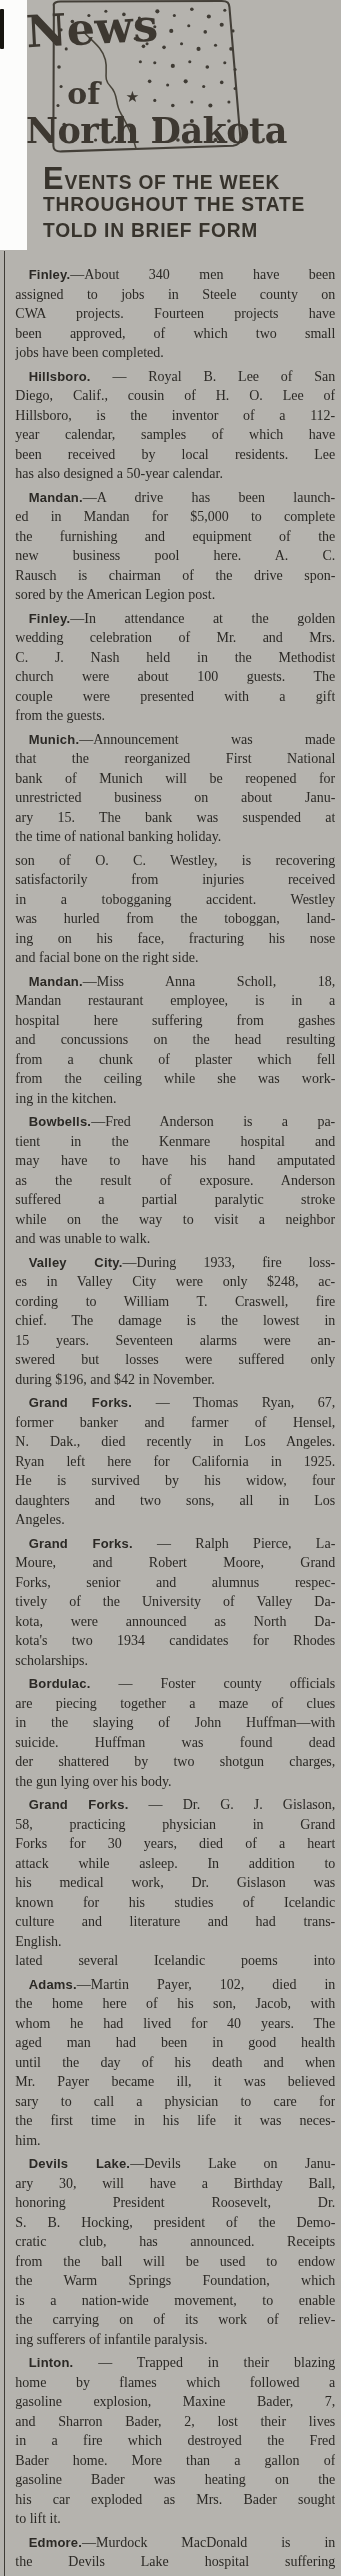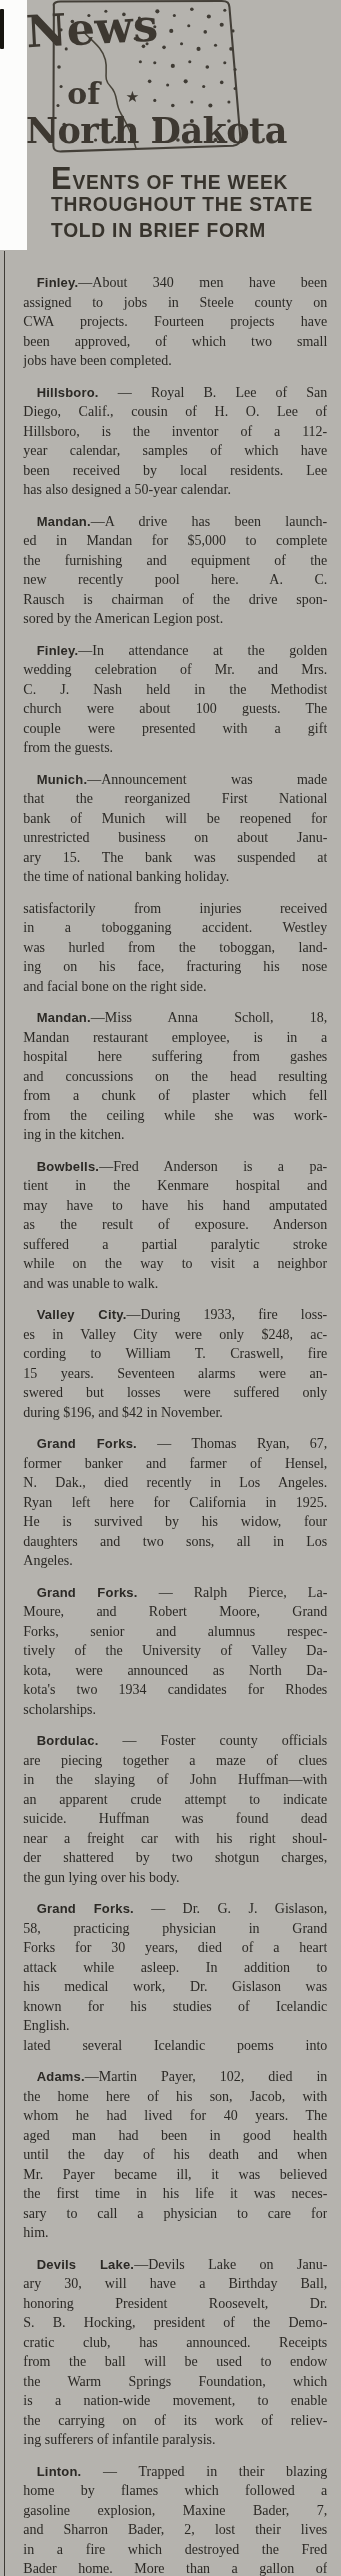--- a/index.html
+++ b/index.html
@@ -14,34 +14,34 @@
   .col-rule{position:absolute;left:3.6px;top:251px;width:1px;height:2820px;background:#3e3b36;}
 
   #masthead-svg{position:absolute;left:0;top:0;}
   .map-stroke{fill:none;stroke:#433f38;stroke-width:4;stroke-linejoin:round;}
   .river{fill:none;stroke:#474339;stroke-width:3;stroke-linecap:round;}
   .map-dot{fill:#3f3b34;}
   .headline-text{font-family:"DejaVu Serif",serif;font-weight:bold;fill:#3d3831;}
   .map-star{font-family:"DejaVu Sans",sans-serif;fill:#3d3831;}
 
   .subhead{
-    position:absolute;left:51px;top:165px;width:278px;
+    position:absolute;left:43px;top:165px;width:278px;
     font-family:"Liberation Sans","DejaVu Sans",sans-serif;font-weight:bold;color:#37332c;
   }
   .subhead .l{
     font-size:20px;letter-spacing:0.8px;line-height:26px;height:26px;
     white-space:nowrap;transform:scaleX(.96);transform-origin:left;
   }
   .subhead .bigE{font-size:32px;letter-spacing:1px;}
 
   #articles{
     position:absolute;left:11.3px;top:261px;width:328px;
     font-size:14px;line-height:19.5px;
   }
-  .article{margin:12px;}
+  .article{margin:4px;}
   .line{height:19.5px;text-align:justify;text-align-last:justify;overflow:hidden;}
   .line.last{text-align-last:left;}
   .line.first{text-indent:13.4px;}
   .dateline{
     font-family:"Liberation Sans","DejaVu Sans",sans-serif;
     font-weight:bold;font-size:13px;letter-spacing:0.2px;
   }
 </style>
 </head>
 <body>
@@ -144,41 +144,42 @@
         <div class="line">Diego, Calif., cousin of H. O. Lee of</div>
         <div class="line">Hillsboro, is the inventor of a 112-</div>
         <div class="line">year calendar, samples of which have</div>
         <div class="line">been received by local residents. Lee</div>
         <div class="line last">has also designed a 50-year calendar.</div>
       </div>
       <div class="article">
         <div class="line first"><span class="dateline">Mandan.</span>—A drive has been launch-</div>
         <div class="line">ed in Mandan for $5,000 to complete</div>
         <div class="line">the furnishing and equipment of the</div>
-        <div class="line">new recently pool here. A. C.</div>
+        <div class="line">new business pool here. A. C.</div>
         <div class="line">Rausch is chairman of the drive spon-</div>
         <div class="line last">sored by the American Legion post.</div>
       </div>
       <div class="article">
         <div class="line first"><span class="dateline">Finley.</span>—In attendance at the golden</div>
         <div class="line">wedding celebration of Mr. and Mrs.</div>
         <div class="line">C. J. Nash held in the Methodist</div>
         <div class="line">church were about 100 guests. The</div>
         <div class="line">couple were presented with a gift</div>
         <div class="line last">from the guests.</div>
       </div>
       <div class="article">
         <div class="line first"><span class="dateline">Munich.</span>—Announcement was made</div>
         <div class="line">that the reorganized First National</div>
         <div class="line">bank of Munich will be reopened for</div>
         <div class="line">unrestricted business on about Janu-</div>
         <div class="line">ary 15. The bank was suspended at</div>
         <div class="line last">the time of national banking holiday.</div>
       </div>
       <div class="article">
+        <div class="line">son of O. C. Westley, is recovering</div>
         <div class="line">satisfactorily from injuries received</div>
         <div class="line">in a tobogganing accident. Westley</div>
         <div class="line">was hurled from the toboggan, land-</div>
         <div class="line">ing on his face, fracturing his nose</div>
         <div class="line last">and facial bone on the right side.</div>
       </div>
       <div class="article">
         <div class="line first"><span class="dateline">Mandan.</span>—Miss Anna Scholl, 18,</div>
         <div class="line">Mandan restaurant employee, is in a</div>
         <div class="line">hospital here suffering from gashes</div>
@@ -193,20 +194,21 @@
         <div class="line">may have to have his hand amputated</div>
         <div class="line">as the result of exposure. Anderson</div>
         <div class="line">suffered a partial paralytic stroke</div>
         <div class="line">while on the way to visit a neighbor</div>
         <div class="line last">and was unable to walk.</div>
       </div>
       <div class="article">
         <div class="line first"><span class="dateline">Valley City.</span>—During 1933, fire loss-</div>
         <div class="line">es in Valley City were only $248, ac-</div>
         <div class="line">cording to William T. Craswell, fire</div>
+        <div class="line">chief. The damage is the lowest in</div>
         <div class="line">15 years. Seventeen alarms were an-</div>
         <div class="line">swered but losses were suffered only</div>
         <div class="line last">during $196, and $42 in November.</div>
       </div>
       <div class="article">
         <div class="line first"><span class="dateline">Grand Forks.</span> — Thomas Ryan, 67,</div>
         <div class="line">former banker and farmer of Hensel,</div>
         <div class="line">N. Dak., died recently in Los Angeles.</div>
         <div class="line">Ryan left here for California in 1925.</div>
         <div class="line">He is survived by his widow, four</div>
@@ -219,45 +221,44 @@
         <div class="line">Forks, senior and alumnus respec-</div>
         <div class="line">tively of the University of Valley Da-</div>
         <div class="line">kota, were announced as North Da-</div>
         <div class="line">kota's two 1934 candidates for Rhodes</div>
         <div class="line last">scholarships.</div>
       </div>
       <div class="article">
         <div class="line first"><span class="dateline">Bordulac.</span> — Foster county officials</div>
         <div class="line">are piecing together a maze of clues</div>
         <div class="line">in the slaying of John Huffman—with</div>
-        <div class="line">an apparent crude attempt to indicate</div>
         <div class="line">suicide. Huffman was found dead</div>
-        <div class="line">near a freight car with his right shoul-</div>
         <div class="line">der shattered by two shotgun charges,</div>
         <div class="line last">the gun lying over his body.</div>
       </div>
       <div class="article">
         <div class="line first"><span class="dateline">Grand Forks.</span> — Dr. G. J. Gislason,</div>
         <div class="line">58, practicing physician in Grand</div>
         <div class="line">Forks for 30 years, died of a heart</div>
         <div class="line">attack while asleep. In addition to</div>
         <div class="line">his medical work, Dr. Gislason was</div>
         <div class="line">known for his studies of Icelandic</div>
+        <div class="line">culture and literature and had trans-</div>
         <div class="line last">English.</div>
         <div class="line">lated several Icelandic poems into</div>
       </div>
       <div class="article">
         <div class="line first"><span class="dateline">Adams.</span>—Martin Payer, 102, died in</div>
         <div class="line">the home here of his son, Jacob, with</div>
         <div class="line">whom he had lived for 40 years. The</div>
         <div class="line">aged man had been in good health</div>
         <div class="line">until the day of his death and when</div>
         <div class="line">Mr. Payer became ill, it was believed</div>
+        <div class="line">sary to call a physician to care for</div>
         <div class="line">the first time in his life it was neces-</div>
-        <div class="line">sary to call a physician to care for</div>
         <div class="line last">him.</div>
       </div>
       <div class="article">
         <div class="line first"><span class="dateline">Devils Lake.</span>—Devils Lake on Janu-</div>
         <div class="line">ary 30, will have a Birthday Ball,</div>
         <div class="line">honoring President Roosevelt, Dr.</div>
         <div class="line">S. B. Hocking, president of the Demo-</div>
         <div class="line">cratic club, has announced. Receipts</div>
         <div class="line">from the ball will be used to endow</div>
         <div class="line">the Warm Springs Foundation, which</div>

